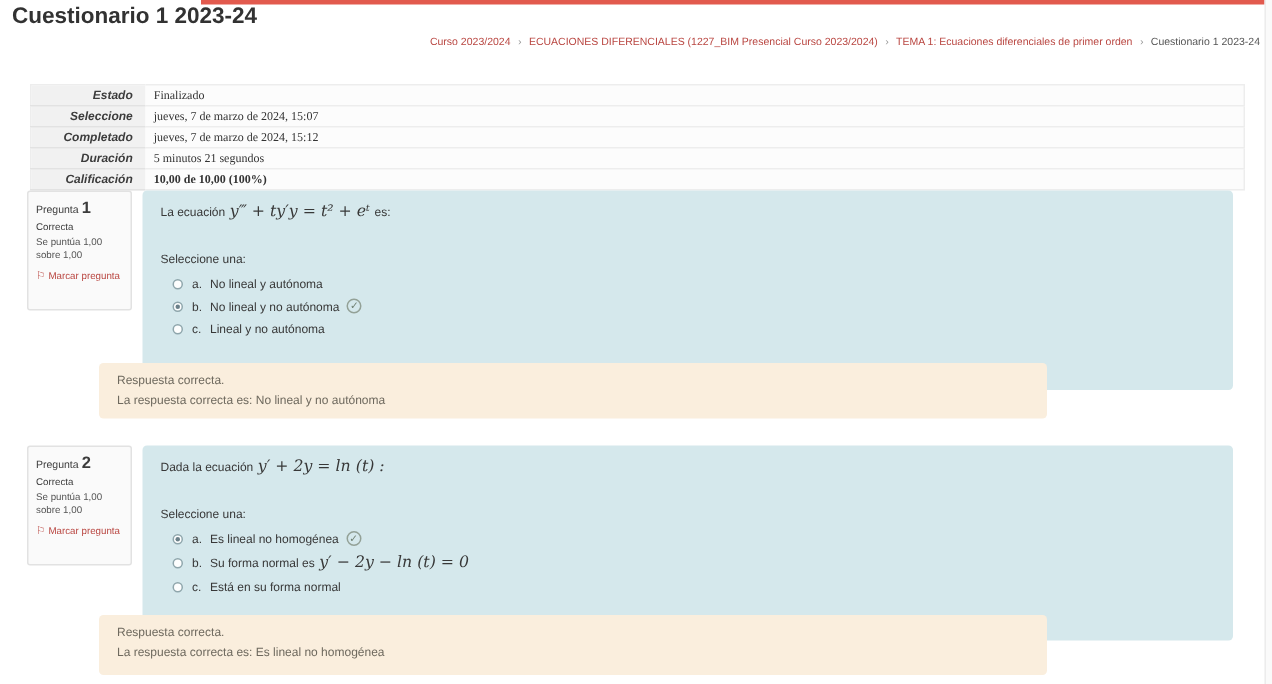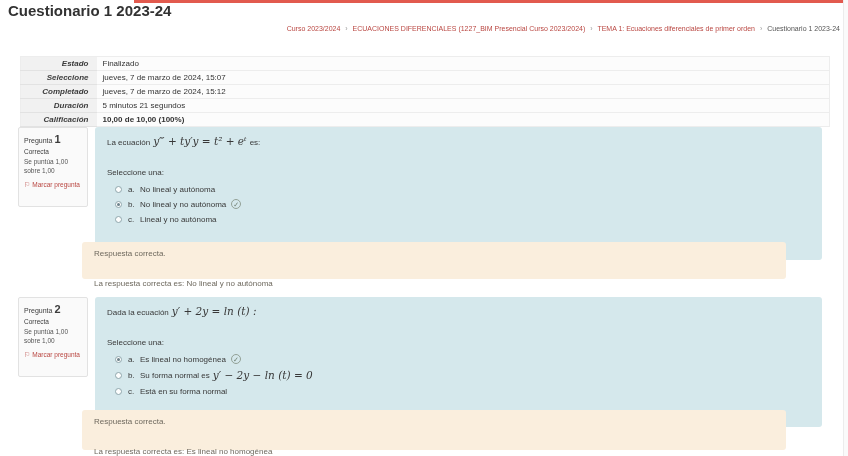--- a/index.html
+++ b/index.html
@@ -14,43 +14,43 @@
 
   .page-title { position:absolute; top:2px; left:8px; margin:0; font-size:15px; font-weight:700; color:#323232; }
 
   .breadcrumb { position:absolute; top:25px; right:8px; font-size:7px; white-space:nowrap; color:#888; }
   .breadcrumb a { color:#b94641; text-decoration:none; cursor:pointer; }
   .breadcrumb .sep { margin:0 3px; color:#999; }
   .breadcrumb .current { color:#555; }
 
   table.summary { position:absolute; top:56px; left:20px; width:810px; border-collapse:collapse; font-size:8px; border:1px solid #ededed; }
   table.summary th { width:76px; text-align:right; font-weight:700; color:#3c3c3c; padding:2px 8px 2px 2px; background:#f1f1f1; border-bottom:1px solid #e2e2e2;font-style:italic; }
-  table.summary td { padding:2px 6px; color:#333; border-bottom:1px solid #ededed; background:#fcfcfc; }
+  table.summary td { padding:2px 6px; color:#333; border-bottom:1px solid #ededed; background:#fcfcfc;font-family:Liberation Serif, serif; }
   table.summary tr:last-child td { font-weight:700; }
 
   .qinfo { position:absolute; left:18px; width:70px; min-height:80px; background:#fafafa; border:1px solid #e2e2e2; border-radius:2px; padding:5px 5px; font-size:6.5px; color:#3c3c3c; }
   .qinfo .qhead { font-size:7px; }
   .qinfo .qnum { font-size:11px; font-weight:700; margin-left:2px; }
   .qinfo .state { margin-top:3px; }
   .qinfo .points { margin-top:3px; color:#555; line-height:1.35; }
   .qinfo .flag { margin-top:4px; color:#b94641; line-height:1.35; cursor:pointer; }
   .qinfo .flag-icon { font-size:7px; margin-right:2px; }
 
   .qcontent { position:absolute; left:95px; width:727px; background:#d5e8ec; border-radius:3px; padding:8px 12px; font-size:8px; color:#383838; }
   .math { font-family:"DejaVu Serif","DejaVu Sans",serif; font-style:italic; font-size:10.5px; margin:0 3px; }
   .select-label { margin-top:21px; }
   .opts { margin-top:7px; }
   .opt { display:flex; align-items:center; margin-bottom:5px; min-height:10px; }
   .radio { width:7px; height:7px; border:1px solid #8fa6ac; border-radius:50%; background:#fdfefe; margin:0 6px 0 8px; flex:0 0 auto; position:relative; cursor:pointer; }
   .radio.selected::after { content:""; position:absolute; left:1px; top:1px; width:3px; height:3px; border-radius:50%; background:#6b8089; }
   .letter { width:12px; flex:0 0 auto; }
   .check { display:inline-block; width:10px; height:10px; border:1px solid #93a197; border-radius:50%; font-size:7px; line-height:9px; text-align:center; color:#6f7f71; margin-left:5px; flex:0 0 auto; }
 
-  .feedback { position:absolute; left:82px; width:704px; background:#faeedd; border-radius:3px; padding:7px 12px; font-size:8px; color:#6e695e; }
-  .feedback .fb-text { margin-top:21px; }
+  .feedback { position:absolute; left:66px; width:632px; background:#faeedd; border-radius:3px; padding:7px 12px; font-size:8px; color:#6e695e; }
+  .feedback .fb-text { margin-top:4px; }
 
   #q1-info { top:127px; }  #q1-content { top:127px; height:133px; }  #q1-feedback { top:242px; height:37px; }
   #q2-info { top:297px; }  #q2-content { top:297px; height:130px; }  #q2-feedback { top:410px; height:40px; }
 </style>
 </head>
 <body>
 
 <div class="topbar"></div>
 <div class="scroll-strip"></div>
 

